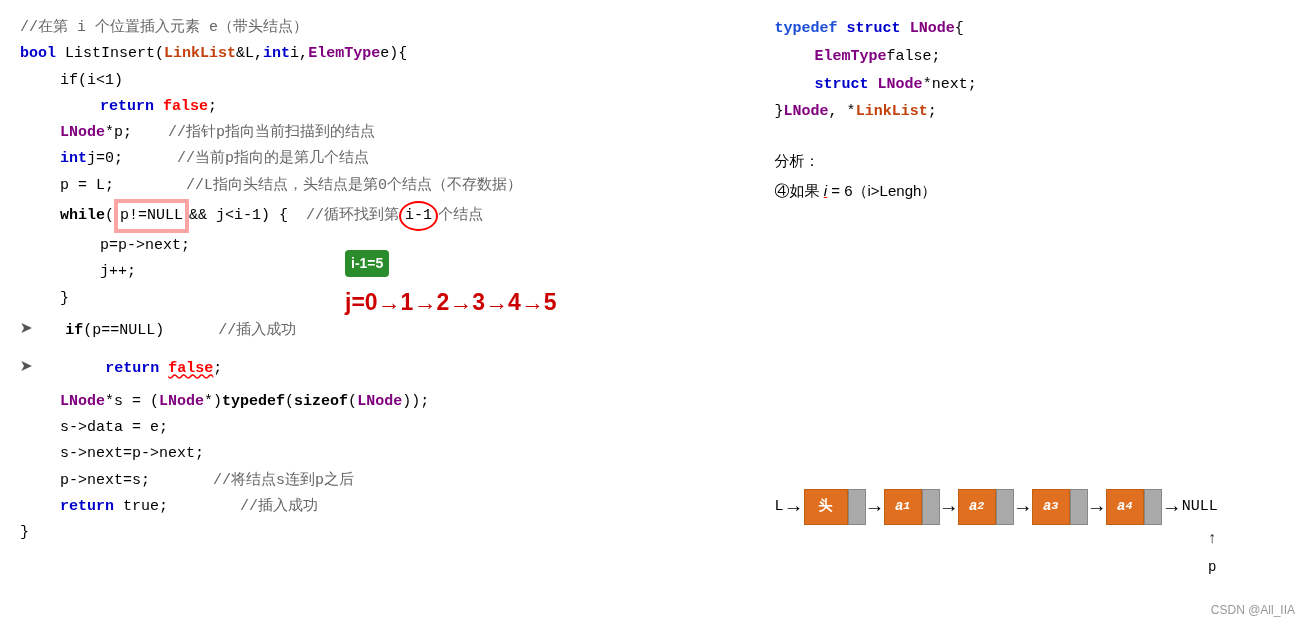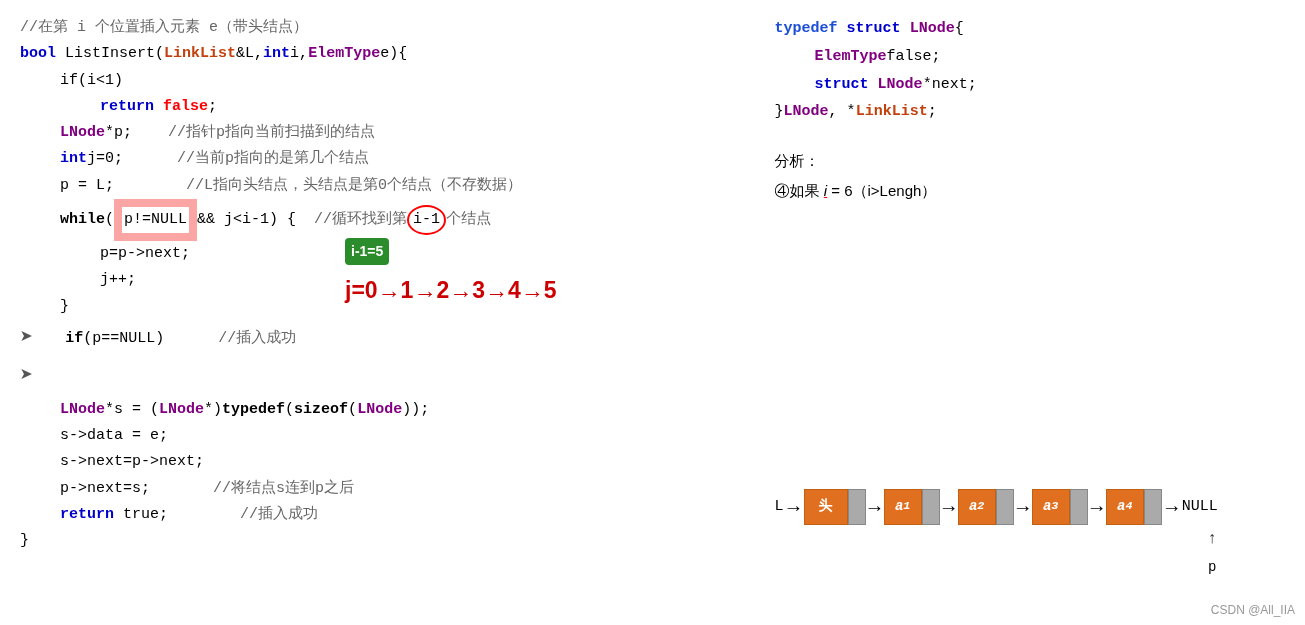--- a/index.html
+++ b/index.html
@@ -65,21 +65,21 @@
     }
 
     
     .red-underline {
       text-decoration: underline wavy red;
       text-decoration-color: red;
     }
 
     
     .highlight-box-red {
-      border: 8px solid #fca5a5;
+      border: 4px solid #fca5a5;
       padding: 0 2px;
       display: inline;
     }
 
     
     .circle-annotation {
       display: inline-block;
       border: 2px solid red;
       border-radius: 50%;
       padding: 0 4px;
@@ -218,20 +218,23 @@
     </div>
 
     <div class="code-line" style="display:flex; align-items:center;">
       <span class="arrow-indicator">➤</span>
       <span style="padding-left:26px;"><span style="font-weight:bold;">if</span>(p==NULL)</span>&nbsp;&nbsp;&nbsp;&nbsp;&nbsp;&nbsp;
       <span class="comment">//插入成功</span>
     </div>
 
     <div class="code-line" style="display:flex; align-items:center;">
       <span class="arrow-indicator">➤</span>
+      <span style="padding-left:66px;">
+        <span class="kw-return">return</span> <span class="red-underline" style="color:red;font-weight:bold;">false</span>;
+      </span>
     </div>
 
     <div class="code-line indent1">
       <span class="type-lnode">LNode</span>
         <span> *s = (</span>
         <span class="type-lnode">LNode</span>
         <span> *)</span>
         <span style="font-weight:bold;">typedef</span>
         <span>(</span>
         <span style="font-weight:bold;">sizeof</span>
@@ -255,21 +258,21 @@
 
     <div class="code-line indent1">
       <span class="kw-return">return</span>&nbsp;<span style="font-weight:normal;">true</span><span>;</span>&nbsp;&nbsp;&nbsp;&nbsp;&nbsp;&nbsp;&nbsp;&nbsp;
       <span class="comment">//插入成功</span>
     </div>
 
     <div class="code-line">
       <span>}</span>
     </div>
 
-    <div style="position:absolute; left:325px; top:228px;">
+    <div style="position:absolute; left:325px; top:240px;">
 
       <div style="margin-bottom:2px;">
         <span class="green-badge">i-1=5</span>
       </div>
 
       <div class="handwritten-dark" style="font-size:23px; margin-top:4px;">
         j=0→1→2→3→4→5
       </div>
     </div>
 

